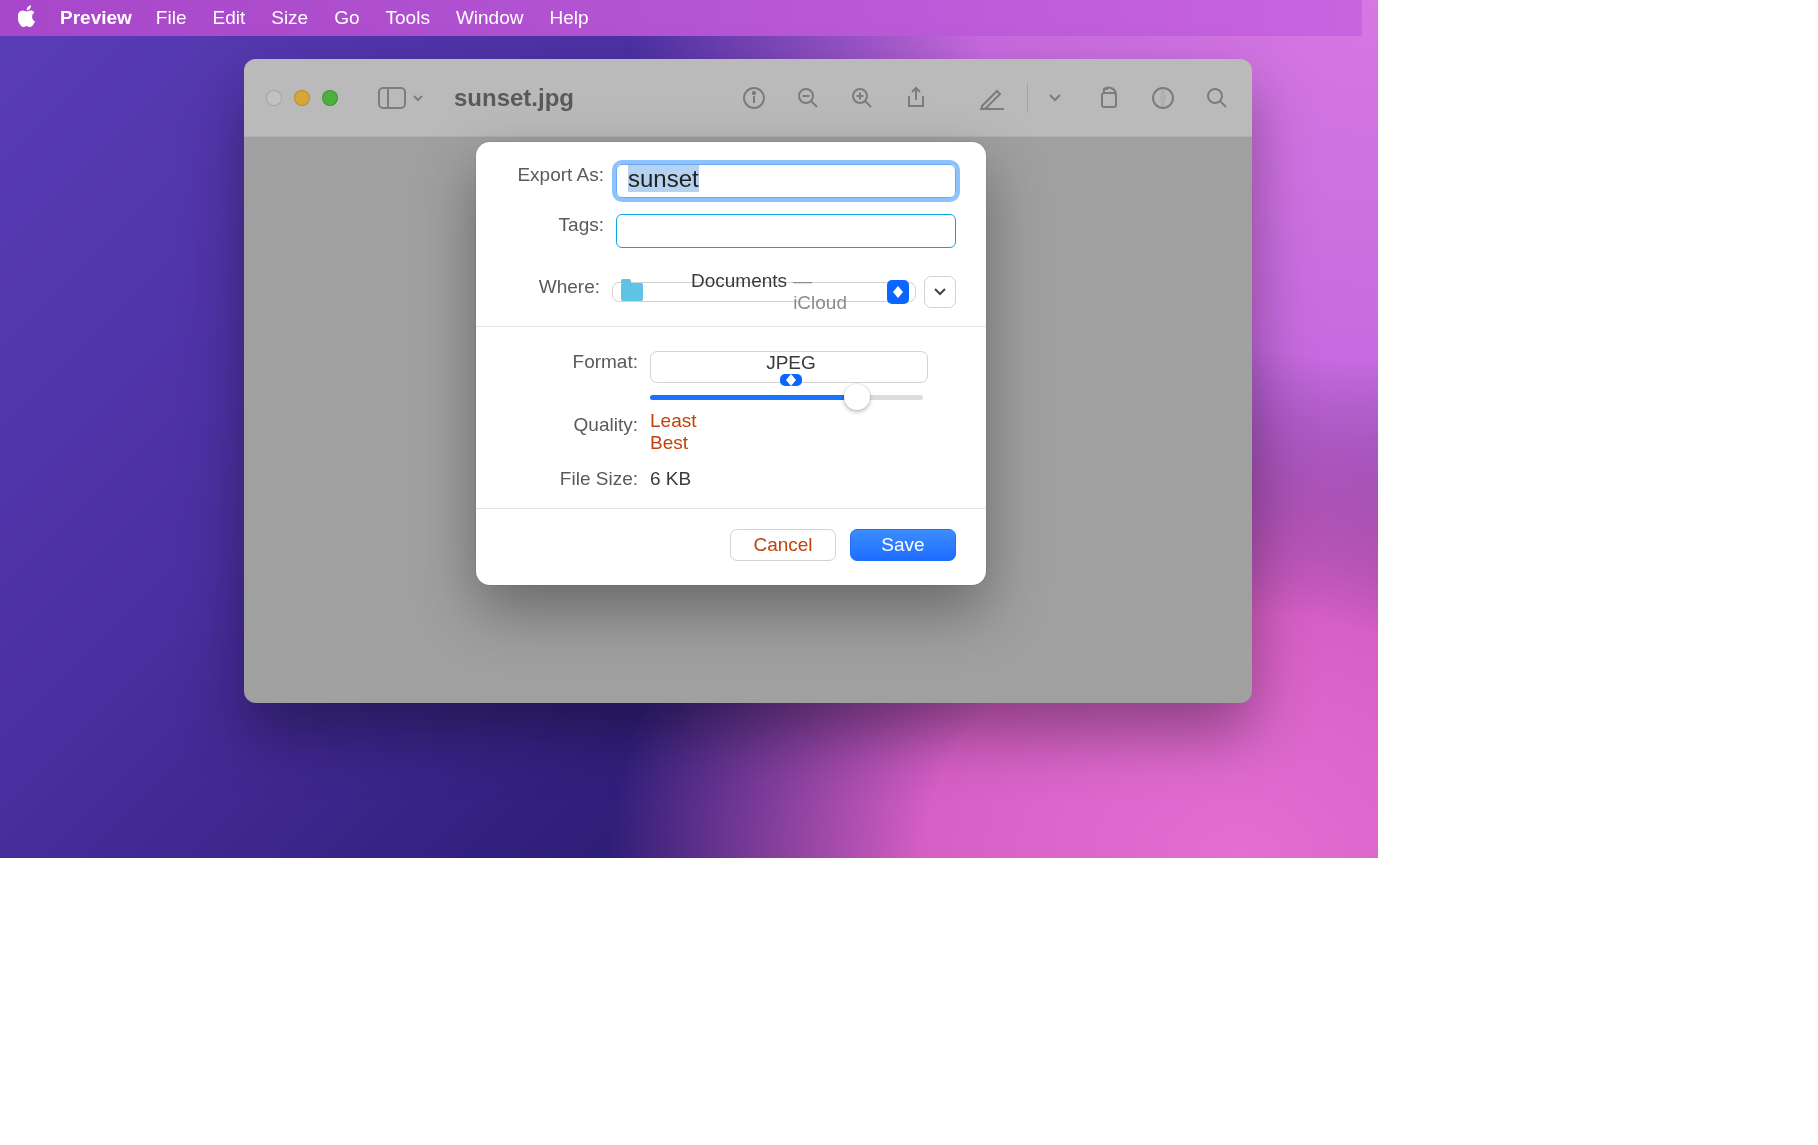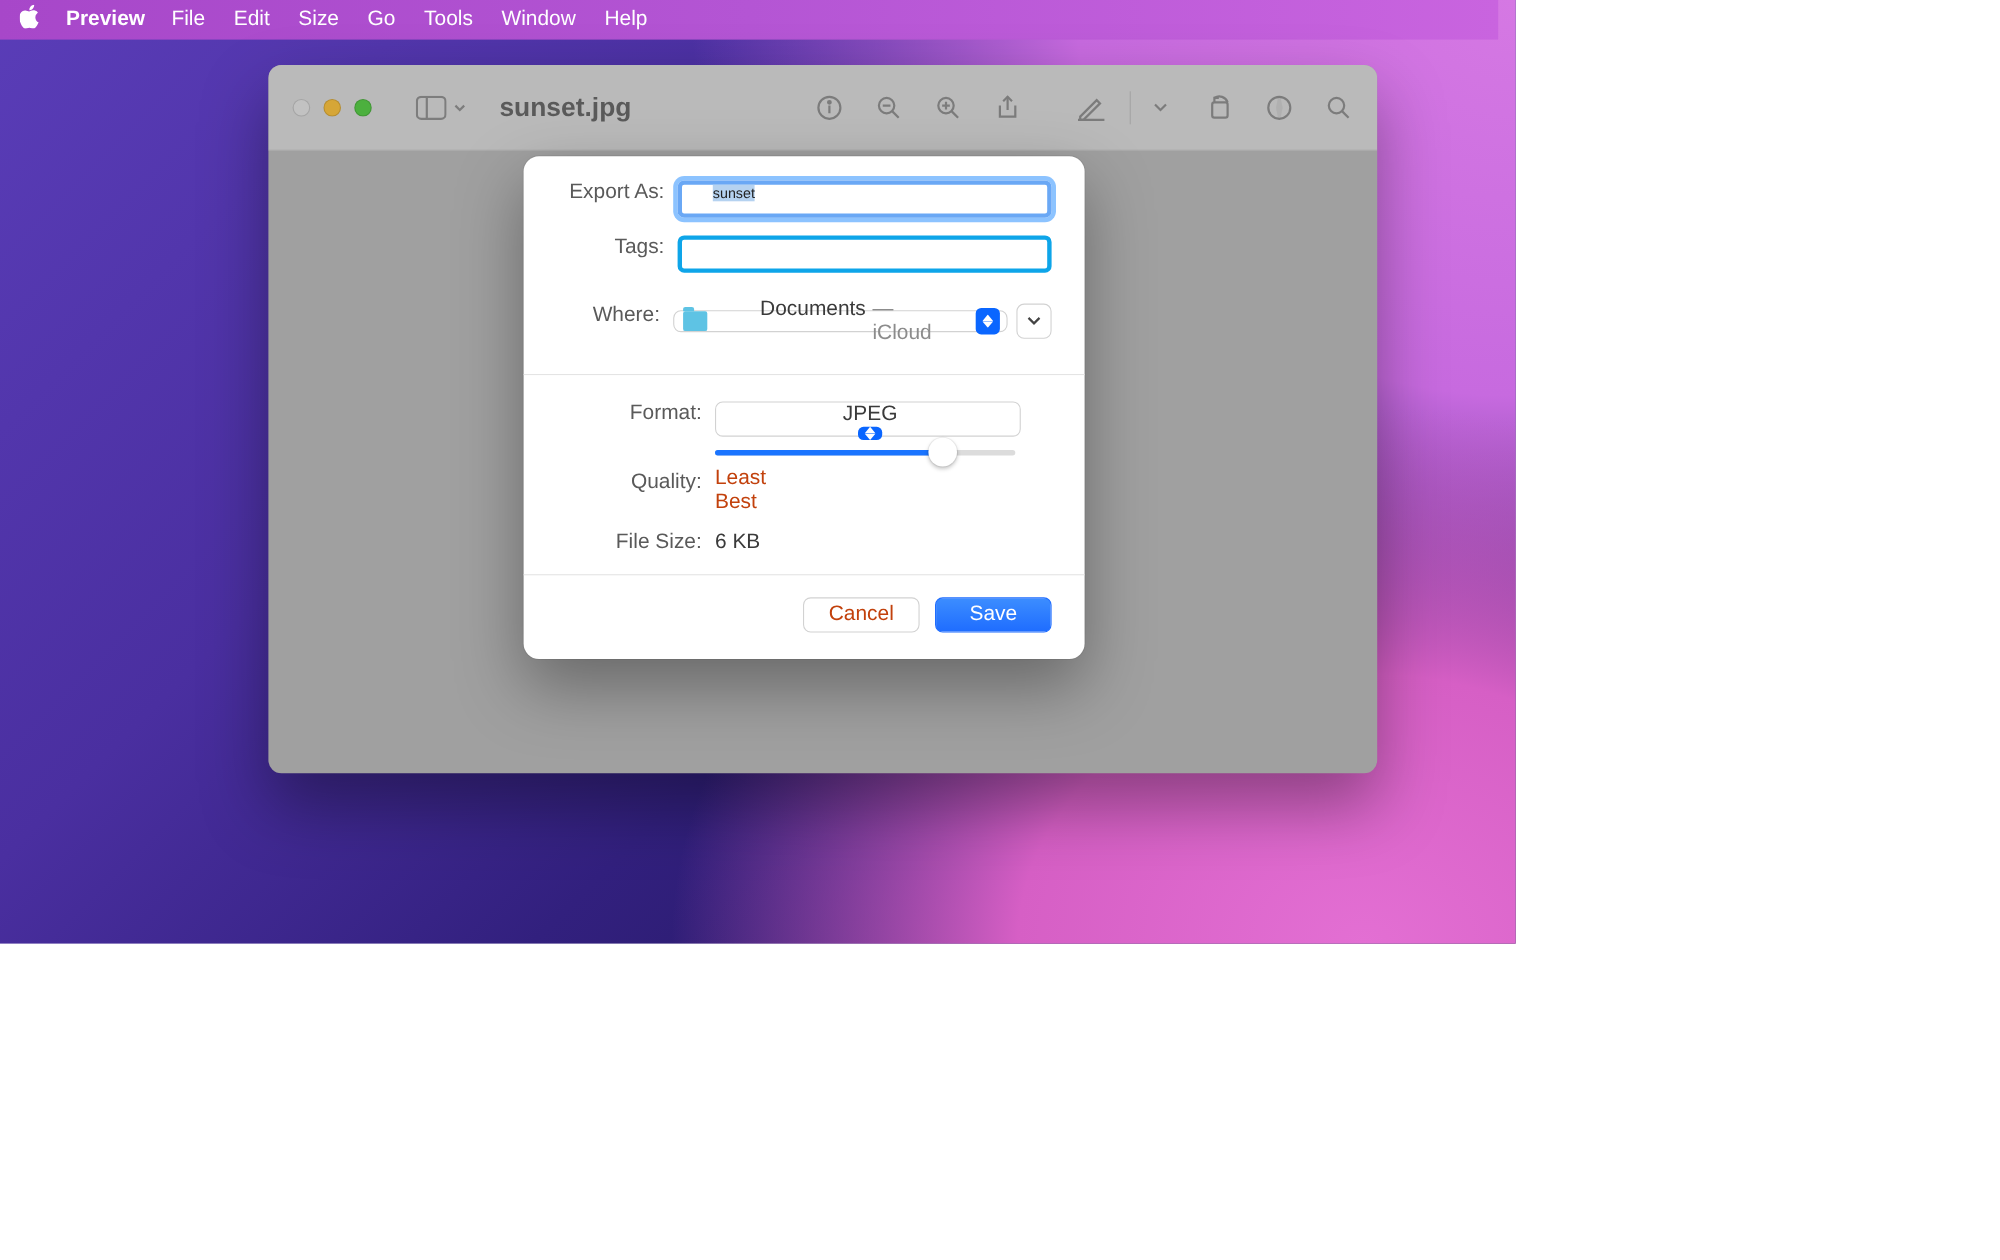--- a/index.html
+++ b/index.html
@@ -50,22 +50,22 @@
     .dialog {
       position: absolute; left: 476px; top: 142px; width: 510px; background: #fff;
       border-radius: 14px; box-shadow: 0 25px 60px rgba(0,0,0,.35), 0 0 0 1px rgba(0,0,0,.05);
       padding-bottom: 24px; font-size: 19px; color: #3a3a3a;
     }
     .dlgsection { padding: 22px 30px 18px 30px; }
     .dlgrow { display: flex; align-items: flex-start; margin-bottom: 16px; }
     .dlglabel { width: 110px; text-align: right; padding-right: 12px; color: #5a5a5a; }
     .dlgfield { flex: 1; }
     .textinput {
-      width: 100%; height: 34px; border: 4px solid #0ea5e9; border-radius: 6px; padding: 0 28px;
-      font-size: 13px; color: #222;
+      width: 100%; height: 34px; border: 1px solid #0ea5e9; border-radius: 6px; padding: 0 11px;
+      font-size: 24px; color: #222;
     }
     .textinput.focus { outline: none; box-shadow: 0 0 0 4px rgba(0,122,255,.45); border-color: #6aa8f5; }
     .textinput .sel { background: #b5d2f0; }
     .wherewrap { display: flex; align-items: center; gap: 8px; }
     .wheresel {
       flex: 1; height: 20px; border: 1px solid #d2d2d2; border-radius: 7px; background: #fff;
       display: flex; align-items: center; padding: 0 6px 0 8px; position: relative; gap: 40px;
     }
     .folder-ico { width: 22px; height: 18px; border-radius: 2px; background: #5ec3e4; margin-right: 8px; position: relative; }
     .folder-ico::before { content: ""; position: absolute; top: -4px; left: 0; width: 10px; height: 4px; background: #5ec3e4; border-radius: 2px 2px 0 0; }
@@ -209,21 +209,21 @@
       <div class="dlgfield">
         <div class="textinput focus"><span class="sel">sunset</span></div>
       </div>
     </div>
     <div class="dlgrow" style="margin-bottom:0">
       <div class="dlglabel">Tags:</div>
       <div class="dlgfield">
         <div class="textinput"><span></span></div>
       </div>
     </div>
-    <div class="dlgrow" style="margin-top:28px; margin-bottom:14px">
+    <div class="dlgrow" style="margin-top:28px; margin-bottom:0">
       <div class="dlglabel" style="width:110px">Where:</div>
       <div class="dlgfield wherewrap">
         <div class="wheresel">
           <span class="folder-ico"></span>
           <span class="wheretext">
             <span>Documents</span>
             <span class="secondary">— iCloud</span>
           </span>
           <span class="stepper">
             <svg width="10" height="6" viewBox="0 0 10 6" fill="#fff">

